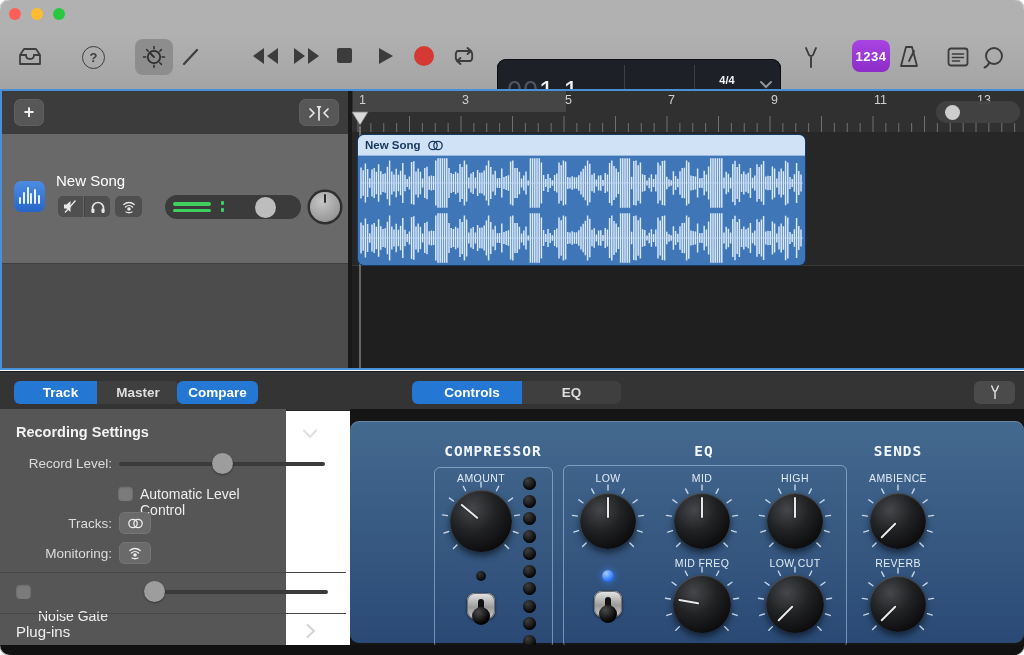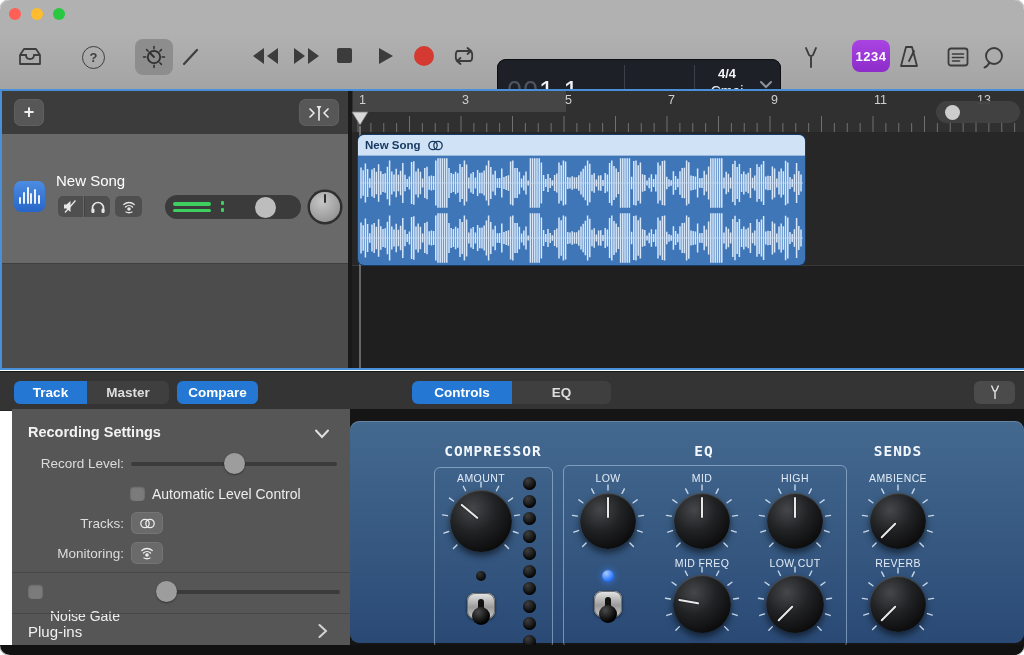--- a/index.html
+++ b/index.html
@@ -59,26 +59,26 @@
   .lane-bottom{position:absolute;left:350px;top:175px;width:672px;height:102px;background:#1f1f1f;}
   .region{position:absolute;left:356px;top:44px;width:447px;height:130px;border-radius:6px;overflow:hidden;
     background:#3f76b8;box-shadow:0 0 0 1px #173a66;}
   .region-head{height:20px;background:#cfe2f6;display:flex;align-items:center;gap:6px;padding-left:7px;border-bottom:1px solid #9ab8dc;}
   .region-name{font-size:11.5px;font-weight:600;color:#16375e;}
   .playhead-line{position:absolute;left:357px;top:35px;width:1.5px;height:242px;background:rgba(235,235,235,.35);}
   
   .panel-head{position:absolute;left:0;top:371px;width:100%;height:38px;background:#343434;border-top:1px solid #181818;border-bottom:1px solid #262626;}
   .seg{position:absolute;top:9px;height:23px;display:flex;border-radius:6px;overflow:hidden;font-size:13.5px;font-weight:600;}
   .seg div{display:flex;align-items:center;justify-content:center;}
-  .seg-on{background:#2478d4;color:#fff;}
+  .seg-on{background:#2478d4;color:#fff;padding-left:10px;}
   .seg-off{background:#3f3f3f;color:#dedede;}
   .blue-btn{position:absolute;top:9px;height:23px;border-radius:6px;background:#2478d4;color:#fff;
     font-size:13.5px;font-weight:600;display:flex;align-items:center;justify-content:center;}
   .gray-btn{position:absolute;top:9px;height:23px;border-radius:6px;background:#4b4b4b;display:flex;align-items:center;justify-content:center;}
-  .inspector{position:absolute;left:12px;top:409px;width:346px;height:236px;background:#565656;}
+  .inspector{position:absolute;left:0;top:409px;width:286px;height:236px;background:#565656;}
   .insp-title{position:absolute;left:16px;top:15px;font-size:14.5px;font-weight:bold;color:#f3f3f3;}
   .lab{position:absolute;font-size:13.5px;color:#dcdcdc;text-align:right;}
   .slider-track{position:absolute;height:3.5px;background:#3b3b3b;border-radius:2px;}
   .slider-thumb{position:absolute;top:-9px;width:21px;height:21px;border-radius:50%;background:#9d9d9d;box-shadow:0 1px 2px rgba(0,0,0,.4);}
   .checkbox{position:absolute;width:15px;height:15px;border-radius:4px;background:#7b7b7b;box-shadow:inset 0 1px 2px rgba(0,0,0,.35);}
   .cb-label{position:absolute;font-size:14px;color:#ededed;}
   .pill{position:absolute;height:22px;background:#6a6a6a;border-radius:6px;display:flex;align-items:center;justify-content:center;
     box-shadow:inset 0 0 0 .5px rgba(255,255,255,.15);}
   .divline{position:absolute;left:0;width:346px;height:1px;background:#474747;}
   .plugins-label{position:absolute;left:16px;font-size:15px;color:#f0f0f0;}
@@ -189,21 +189,21 @@
     <div class="lcd">
       <div style="position:absolute;left:10px;top:6px;display:flex;align-items:baseline;">
         <span class="lcd-big lcd-dim">00</span>
         <span class="lcd-big">1.1</span>
       </div>
       <div class="lcd-lab" style="left:34px;top:38px;">BAR</div>
       <div class="lcd-lab" style="left:90px;top:38px;">BEAT</div>
       <div class="sep" style="left:127px;"></div>
       <div class="sep" style="left:197px;"></div>
       <div style="position:absolute;left:197px;top:0;width:66px;text-align:center;">
-        <div style="font-size:13px;font-weight:bold;margin-top:7px;">4/4</div>
+        <div style="font-size:11px;font-weight:bold;margin-top:15px;">4/4</div>
         <div style="font-size:14px;margin-top:2px;">Cmaj</div>
       </div>
       <svg width="14" height="9" viewBox="0 0 14 9" style="position:absolute;right:8px;top:21px;">
         <path d="M2 2 L7 7 L12 2" fill="none" stroke="#8d949e" stroke-width="2" stroke-linecap="round"></path>
       </svg>
     </div>
 
     <div class="tbtn" style="left:799px;top:17px;">
       <svg width="24" height="26" viewBox="0 0 24 26">
         <g fill="none" stroke="#3c3c3c" stroke-width="1.9" stroke-linecap="round">

